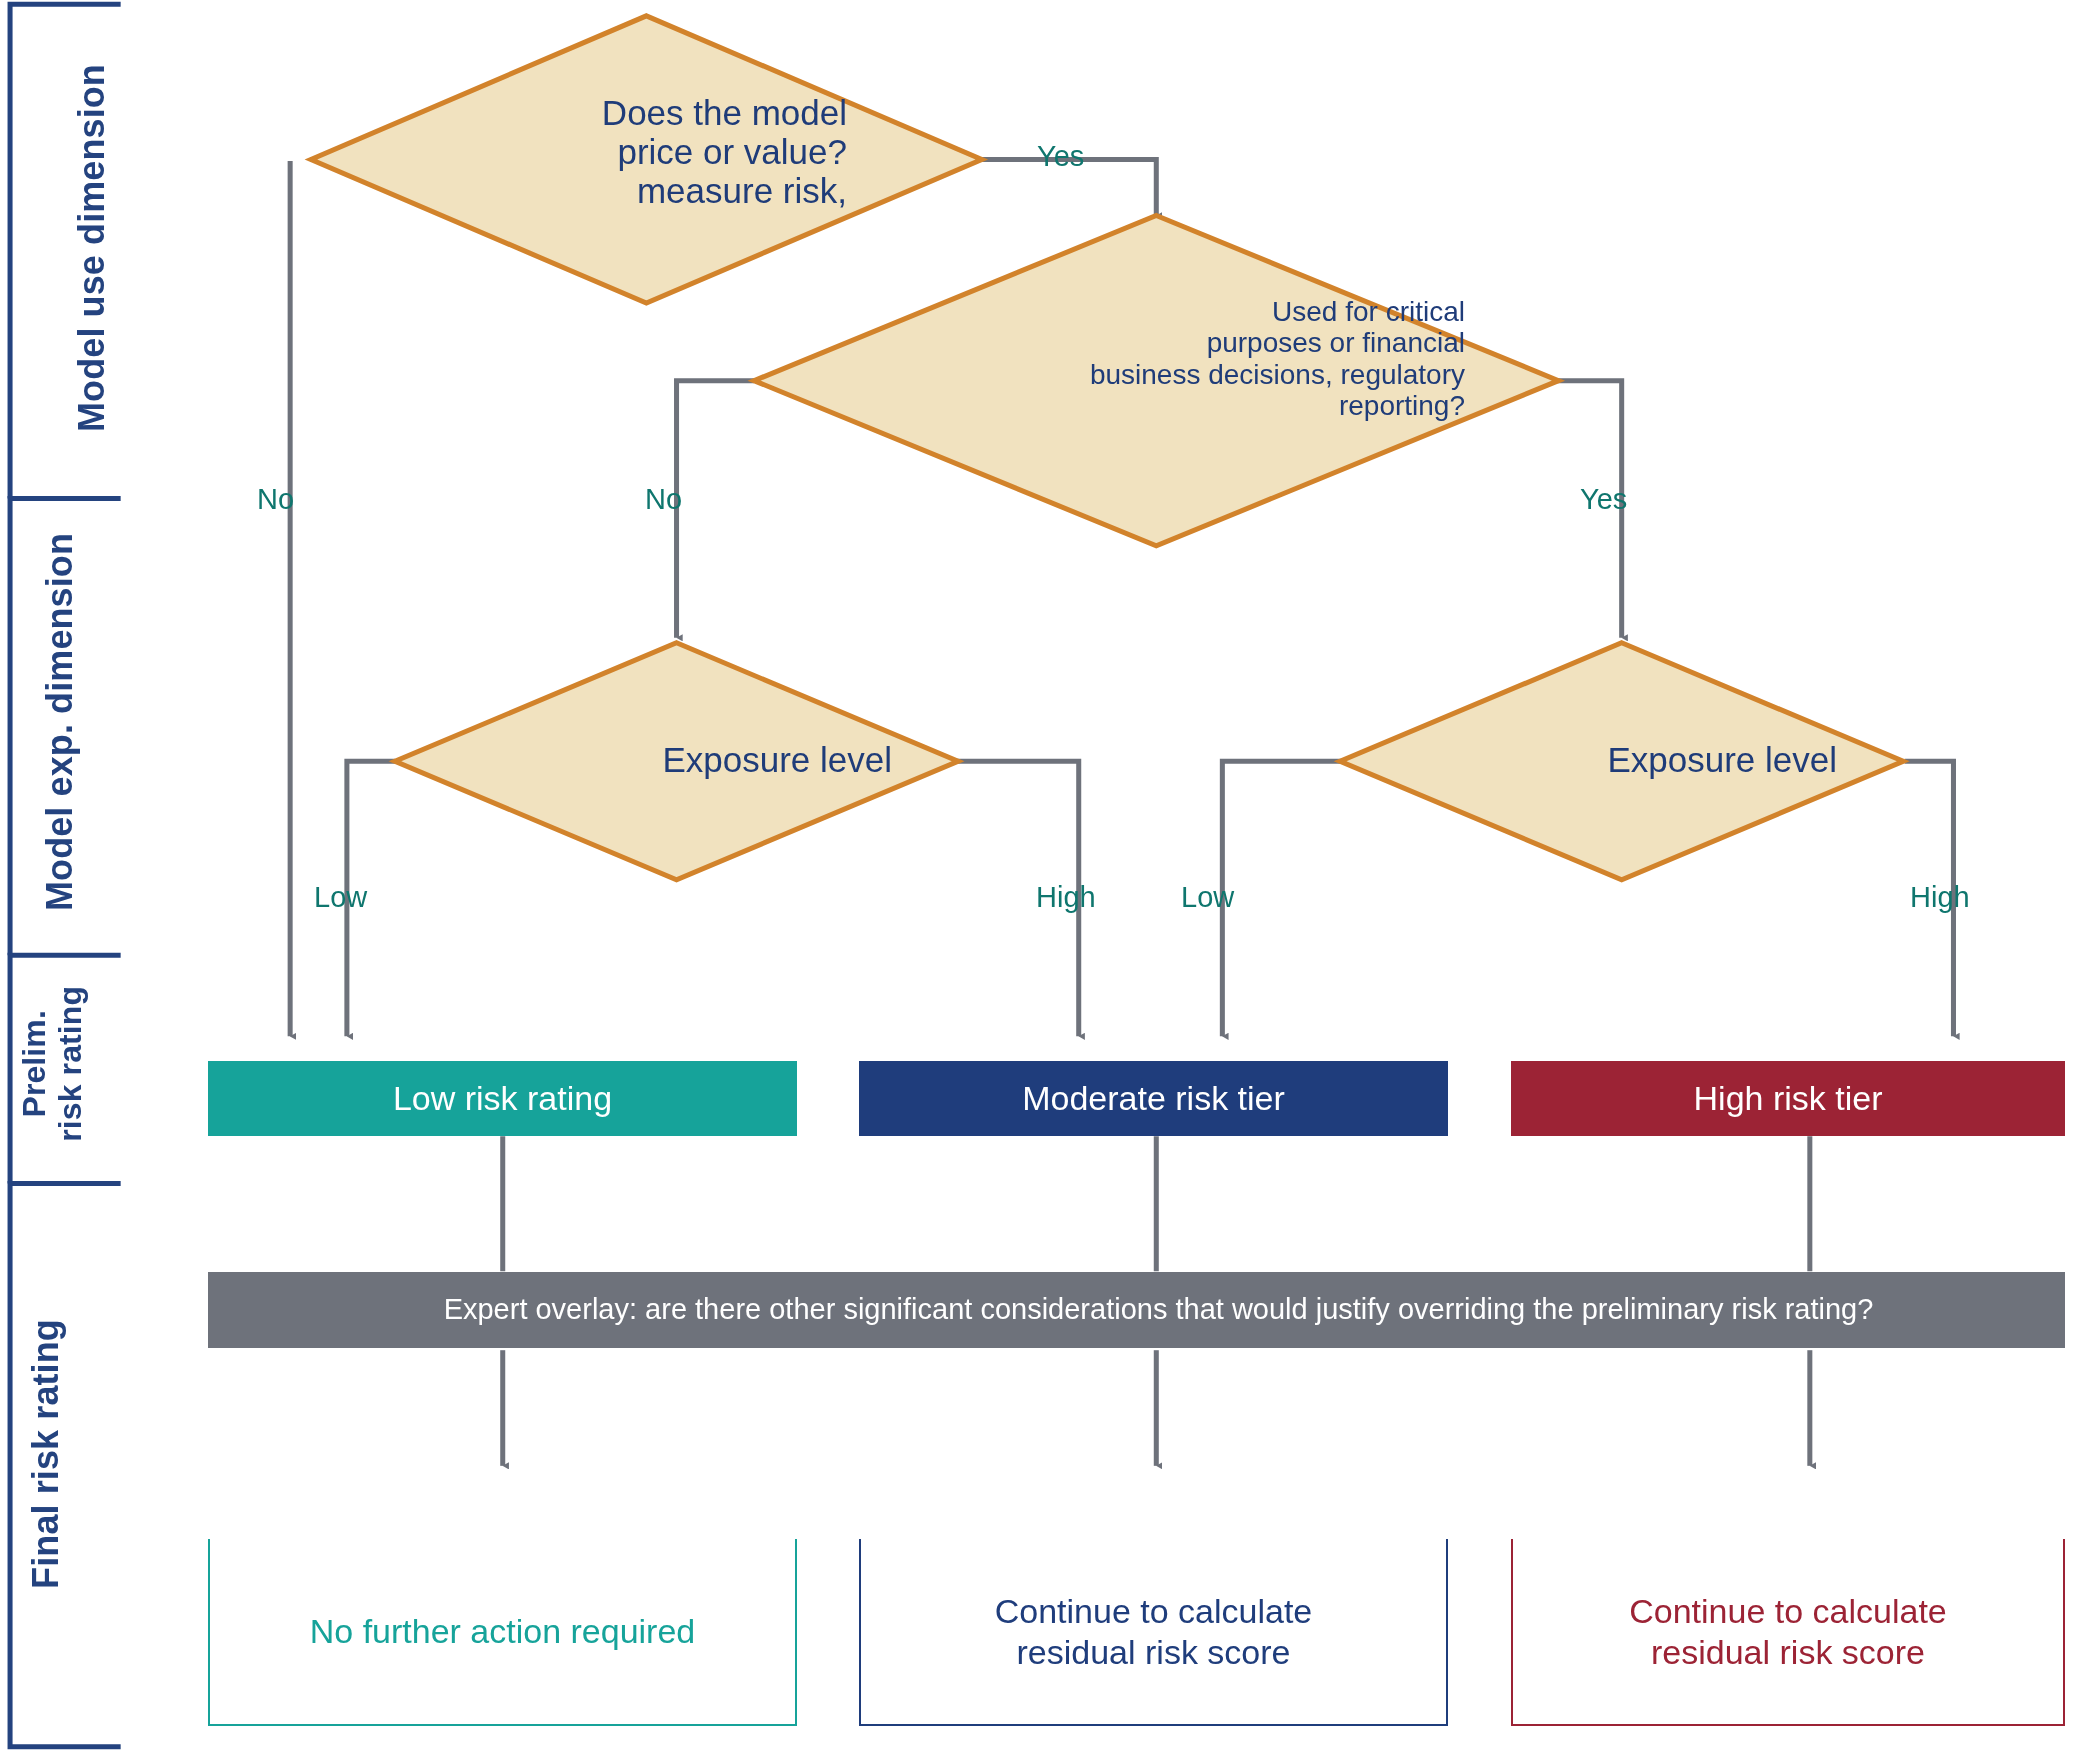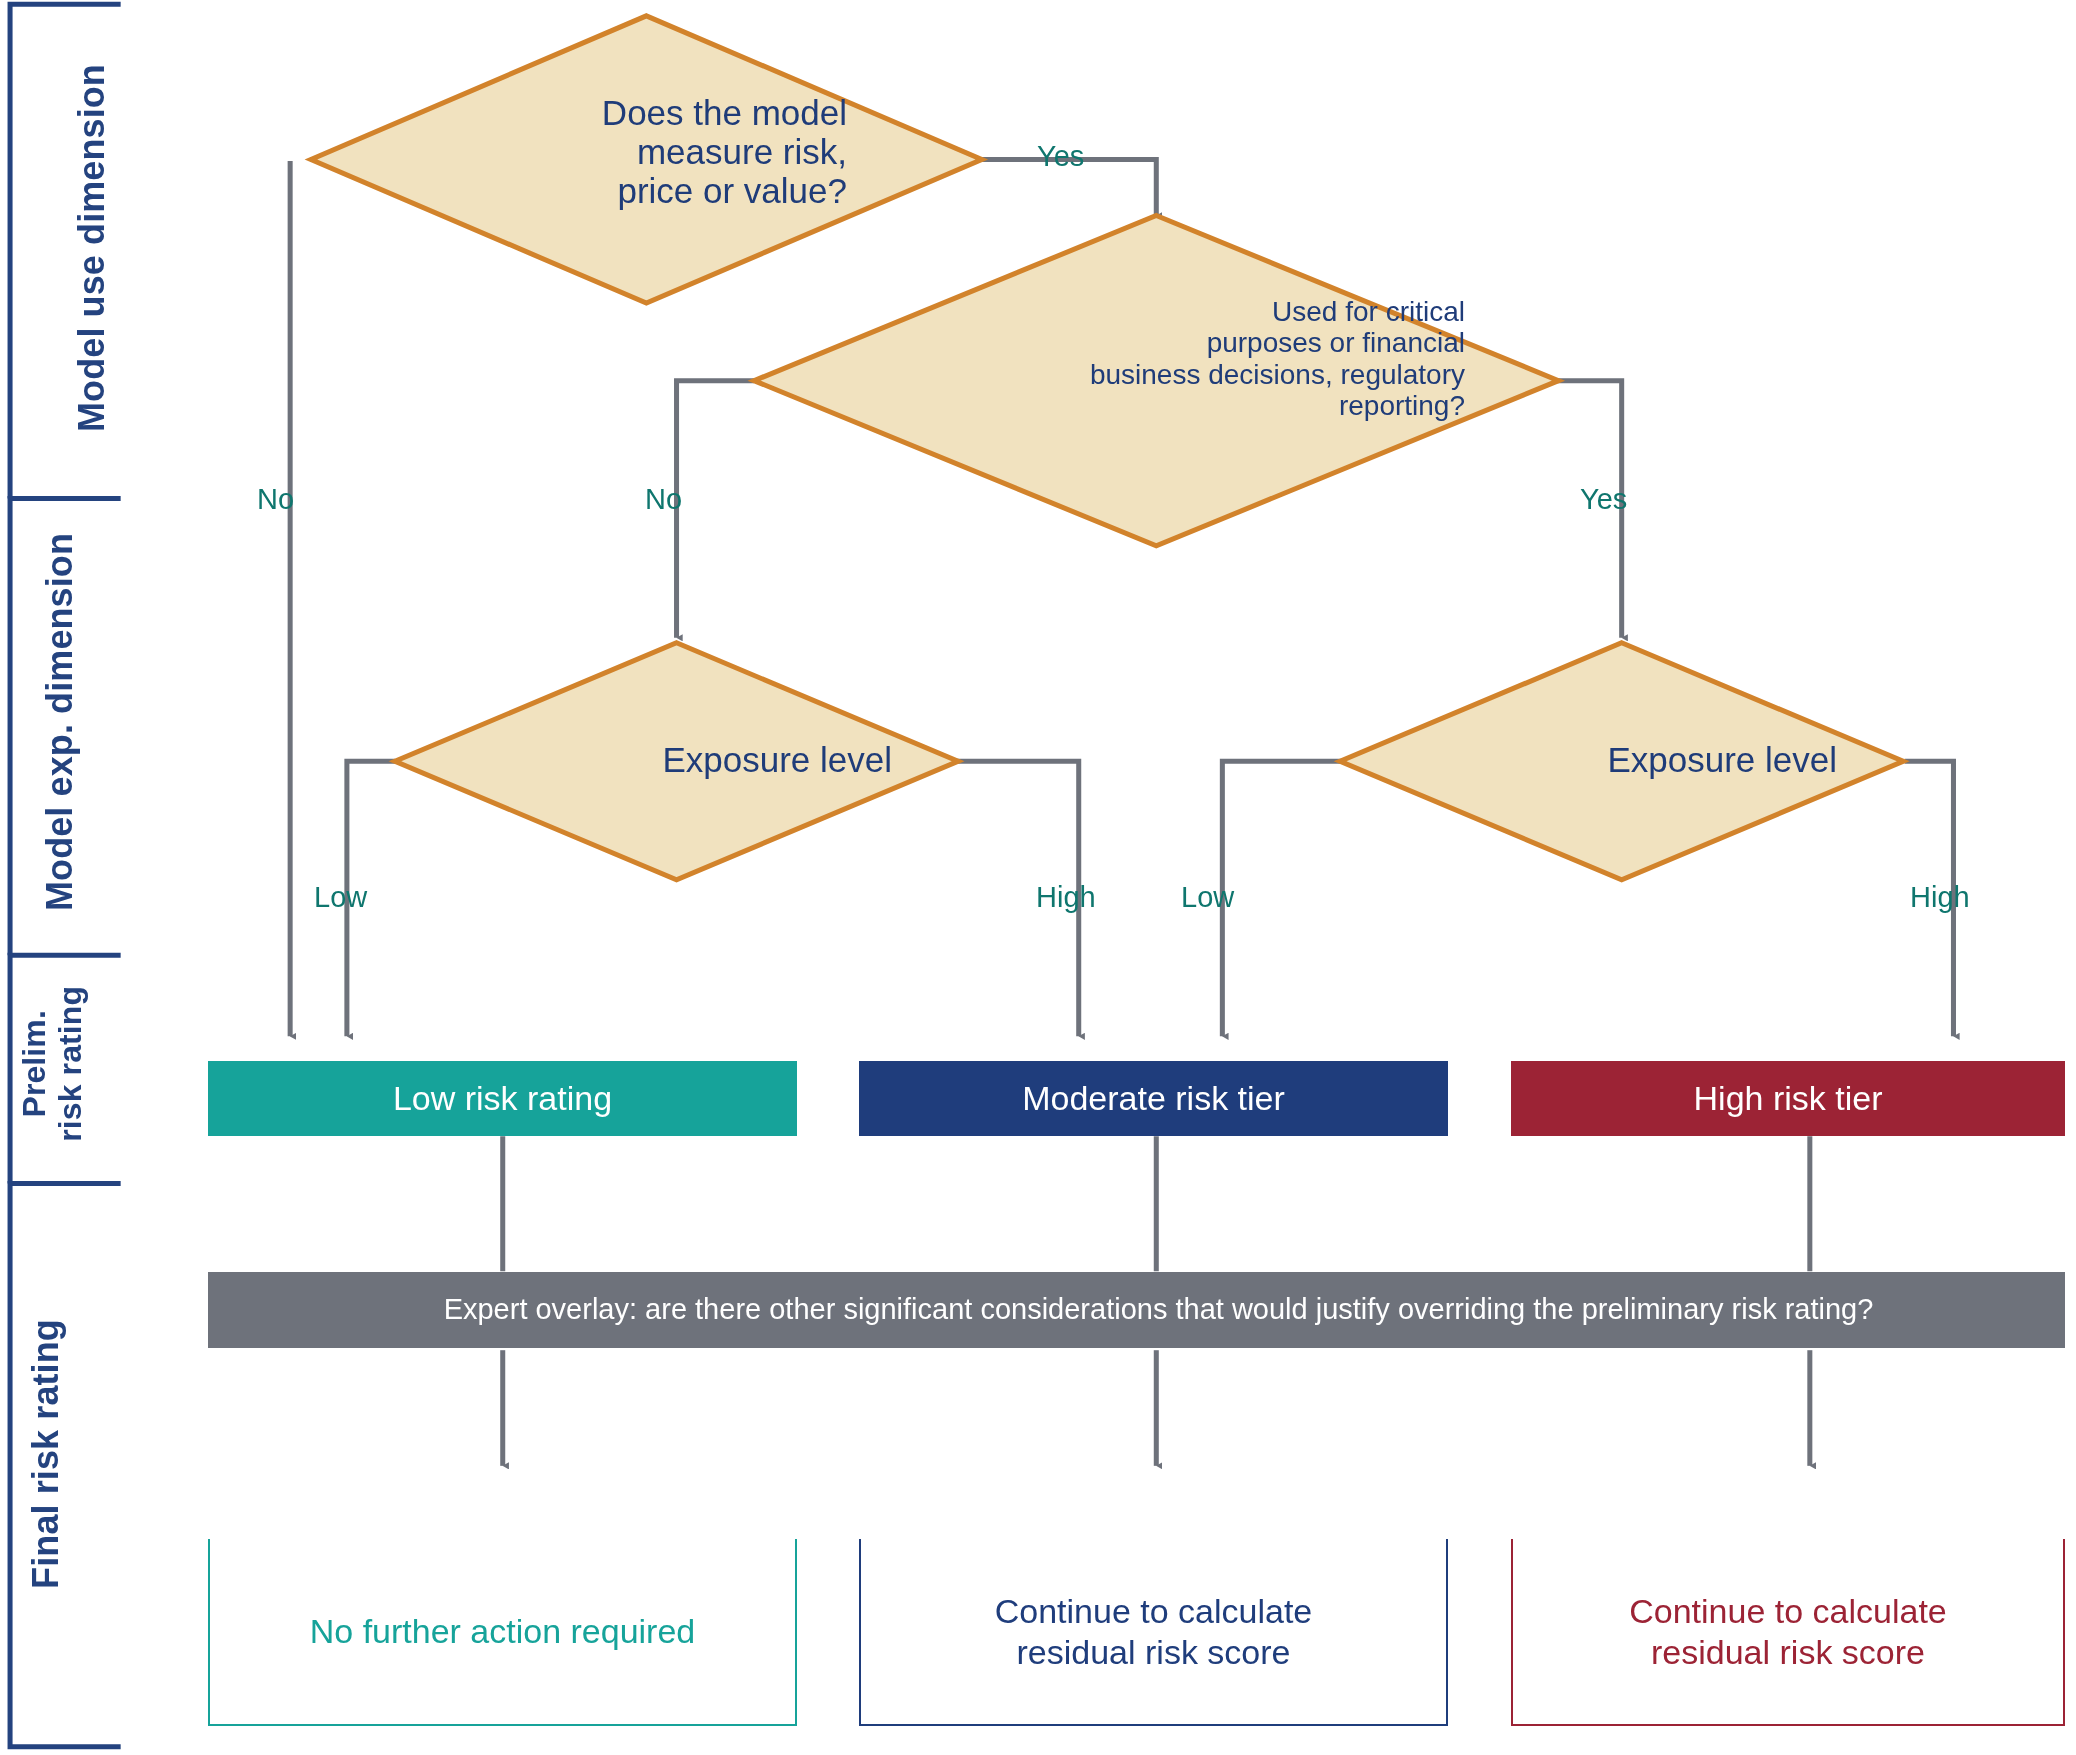--- a/index.html
+++ b/index.html
@@ -133,22 +133,22 @@
   <div class="rail-label" style="left:-44px;top:1028px;width:194px;font-size:32px;transform:rotate(-90deg);text-align:center;line-height:1.12;">
     <div>Prelim.</div>
     <div>risk rating</div>
   </div>
   <div class="rail-label" style="left:-109px;top:1433px;width:309px;font-size:36px;transform:rotate(-90deg);text-align:center;">
     <span>Final risk rating</span>
   </div>
 
   <div class="diamond-text" style="left:445px;top:93px;width:402px;font-size:35px;">
     <div>Does the model</div>
+    <div>price or value?</div>
     <div>measure risk,</div>
-    <div>price or value?</div>
   </div>
 
   <div class="diamond-text" style="left:847px;top:296px;width:618px;font-size:28px;">
     <div>Used for critical</div>
     <div>purposes or financial</div>
     <div>business decisions, regulatory</div>
     <div>reporting?</div>
   </div>
 
   <div class="diamond-text" style="left:461px;top:740px;width:431px;font-size:35px;">

